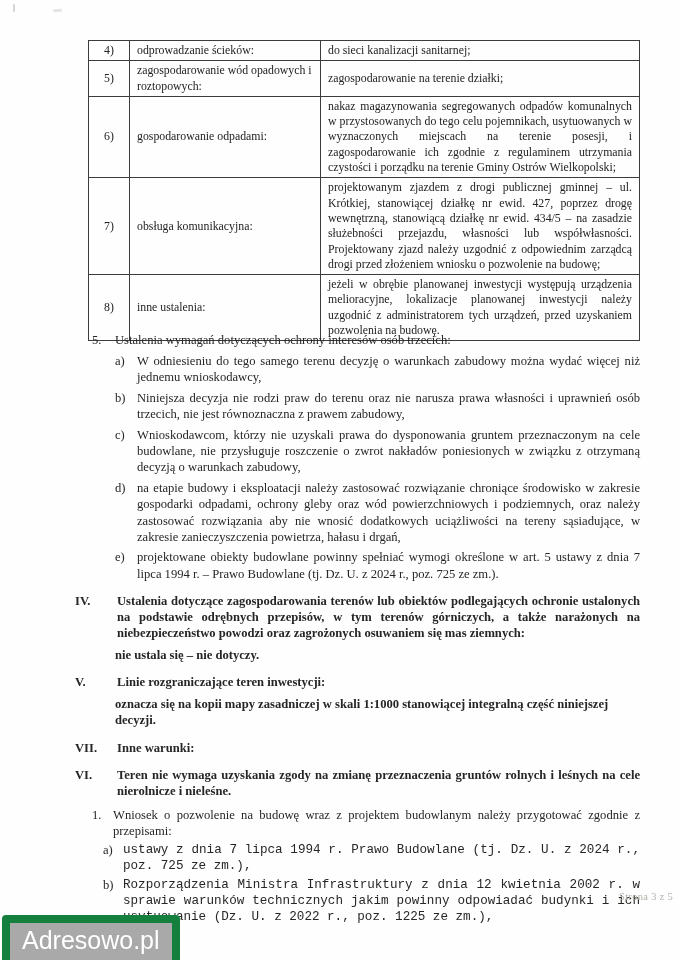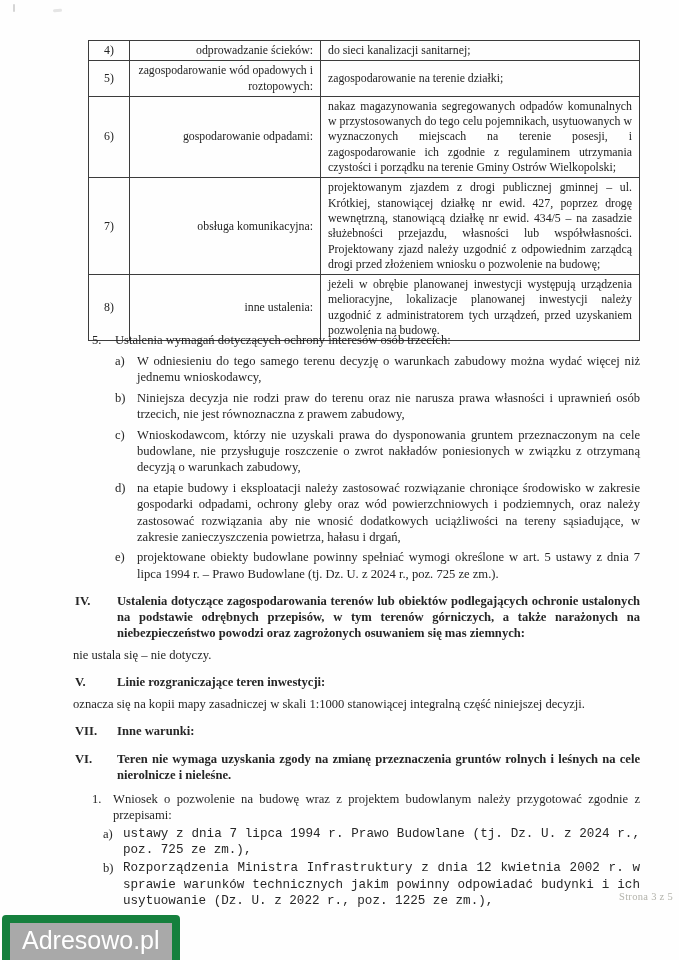--- a/index.html
+++ b/index.html
@@ -21,37 +21,37 @@
   table.conditions{
     position:absolute;left:88px;top:40px;width:552px;
     border-collapse:collapse;
     font-size:11.8px;line-height:15.3px;color:#232323;
   }
   table.conditions td{
     border:1.2px solid #3c3c3c;
     padding:2px 7px;vertical-align:middle;
   }
   td.c-num{width:26px;text-align:center;padding:2px 3px;}
-  td.c-label{width:176px;text-align:right;}
+  td.c-label{width:176px;}
   td.c-value{text-align:justify;}
 
   
   .content{position:absolute;left:73px;top:332px;width:567px;font-size:12.6px;line-height:16.2px;}
 
   .item5-head{display:flex;margin-left:19px;margin-bottom:5px;}
   .item5-head .marker{flex:0 0 23px;}
   .sublist{margin-left:42px;}
   .subitem{display:flex;margin-bottom:4.5px;}
   .subitem .marker{flex:0 0 22px;}
   .subitem .txt{flex:1;text-align:justify;}
 
   .roman{display:flex;margin-top:11px;}
   .roman .marker{flex:0 0 42px;font-weight:bold;padding-left:2px;}
   .roman .title{flex:1;font-weight:bold;text-align:justify;line-height:16px;}
-  .roman-body{margin-top:6px;}
+  .roman-body{margin-left:42px;margin-top:6px;font-weight:bold;}
 
   .vii-item{display:flex;margin-left:19px;margin-top:8px;}
   .vii-item .marker{flex:0 0 21px;}
   .vii-item .txt{flex:1;text-align:justify;}
   .vii-sublist{margin-left:30px;margin-top:3px;}
   .vii-subitem{display:flex;margin-bottom:2px;}
   .vii-subitem .marker{flex:0 0 20px;}
   .vii-subitem .txt{flex:1;text-align:justify;font-family:Liberation Mono, monospace;}
 
   

